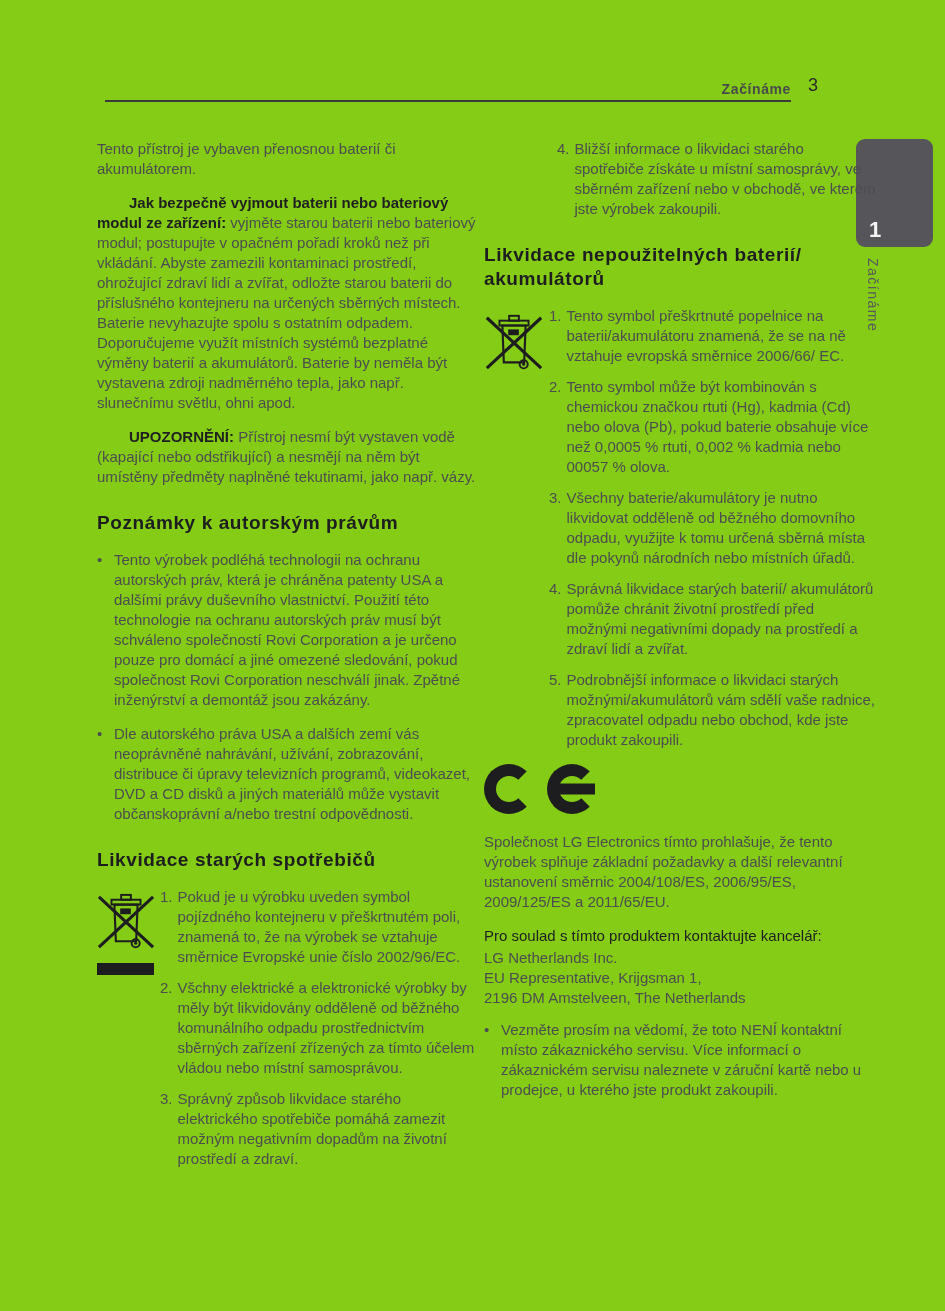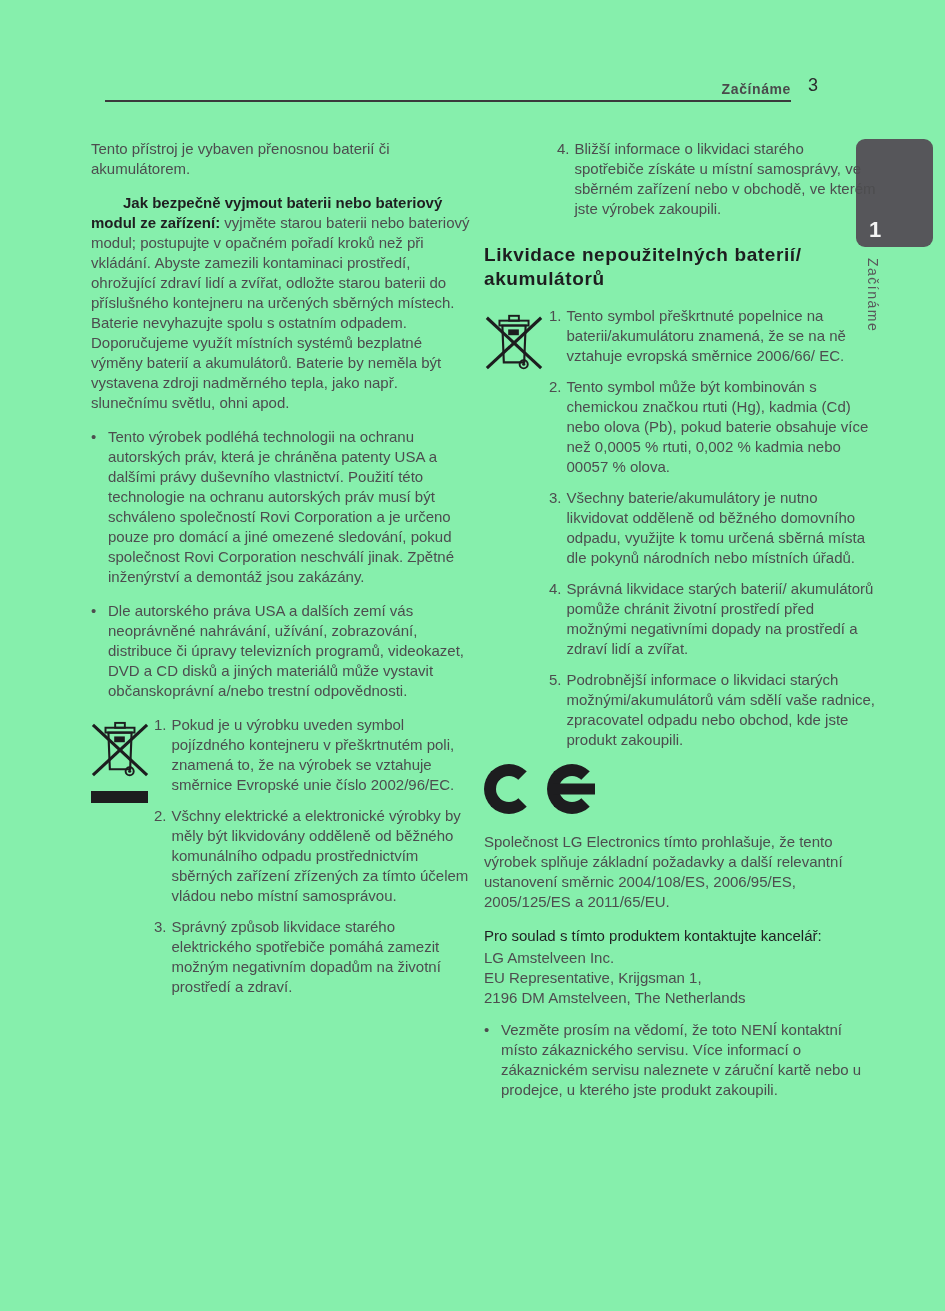--- a/index.html
+++ b/index.html
@@ -2,21 +2,21 @@
 <html><head>
 <meta charset="utf-8">
 <style>
   html,body { margin:0; padding:0; background:#ffffff; }
   body {
     width:945px; height:1311px; position:relative; overflow:hidden;
     font-family:"Liberation Sans","DejaVu Sans",sans-serif;
     color:#4d4d4f; font-size:15px; line-height:20px;
     -webkit-font-smoothing:antialiased;
   }
-  .page { position:absolute; inset:0; background:#86efac; }
+  .page { position:absolute; inset:0; background:#84cc16; }
 
   
   .header-label {
     position:absolute; top:79px; left:105px; width:686px; text-align:right;
     font-weight:bold; font-size:14px; letter-spacing:.6px; color:#4a4a4c;
   }
   .header-pagenum {
     position:absolute; top:75px; left:808px; font-size:18px; color:#2b2b2d;
   }
   .header-rule {
@@ -31,21 +31,21 @@
   .side-tab .tab-num {
     position:absolute; left:13px; bottom:6px; color:#f4f4f4;
     font-size:22px; font-weight:bold; line-height:1;
   }
   .side-vertical {
     position:absolute; left:863px; top:258px;
     writing-mode:vertical-rl; font-size:14px; color:#59595b; letter-spacing:1.5px;
   }
 
   
-  .col-left  { position:absolute; left:91px; top:139px; width:380px; }
+  .col-left  { position:absolute; left:97px; top:139px; width:380px; }
   .col-right { position:absolute; left:484px; top:139px; width:392px; }
 
   p { margin:0 0 14px; }
   .lead { font-weight:bold; color:#1f1f21;margin-left:32px; }
   .section-heading {
     font-size:19px; line-height:24px; font-weight:bold; color:#1d1d1f;
     letter-spacing:.6px; margin:24px 0 15px;
   }
 
   
@@ -96,31 +96,34 @@
     <span class="tab-num">1</span>
   </div>
   <div class="side-vertical">Začínáme</div>
 
   <div class="col-left">
 
     <p>Tento přístroj je vybaven přenosnou baterií či akumulátorem.</p>
 
     <p><span class="lead">Jak bezpečně vyjmout baterii nebo bateriový modul ze zařízení:</span><span> vyjměte starou baterii nebo bateriový modul; postupujte v opačném pořadí kroků než při vkládání. Abyste zamezili kontaminaci prostředí, ohrožující zdraví lidí a zvířat, odložte starou baterii do příslušného kontejneru na určených sběrných místech. Baterie nevyhazujte spolu s ostatním odpadem. Doporučujeme využít místních systémů bezplatné výměny baterií a akumulátorů. Baterie by neměla být vystavena zdroji nadměrného tepla, jako např. slunečnímu světlu, ohni apod.</span></p>
 
-
+    <p style="margin-bottom:18px;"><span class="lead">UPOZORNĚNÍ:</span><span> Přístroj nesmí být vystaven vodě (kapající nebo odstřikující) a nesmějí na něm být umístěny předměty naplněné tekutinami, jako např. vázy.</span></p>
+
+    <h2 class="section-heading">Poznámky k autorským právům</h2>
 
     <div class="bullet-item">
       <span class="marker">•</span>
       <div>Tento výrobek podléhá technologii na ochranu autorských práv, která je chráněna patenty USA a dalšími právy duševního vlastnictví. Použití této technologie na ochranu autorských práv musí být schváleno společností Rovi Corporation a je určeno pouze pro domácí a jiné omezené sledování, pokud společnost Rovi Corporation neschválí jinak. Zpětné inženýrství a demontáž jsou zakázány.</div>
     </div>
     <div class="bullet-item">
       <span class="marker">•</span>
       <div>Dle autorského práva USA a dalších zemí vás neoprávněné nahrávání, užívání, zobrazování, distribuce či úpravy televizních programů, videokazet, DVD a CD disků a jiných materiálů může vystavit občanskoprávní a/nebo trestní odpovědnosti.</div>
     </div>
 
+    <h2 class="section-heading">Likvidace starých spotřebičů</h2>
 
     <div class="icon-list">
       <span class="icon-block">
         <svg width="58" height="64" viewBox="0 0 60 66" aria-hidden="true">
           <line class="st" x1="2" y1="8" x2="58" y2="60" stroke-width="3.2"></line>
           <line class="st" x1="58" y1="8" x2="2" y2="60" stroke-width="3.2"></line>
           <rect class="st" x="25" y="6" width="10" height="5" stroke-width="2"></rect>
           <rect class="st" x="15" y="11" width="30" height="5" stroke-width="2"></rect>
           <path class="st" d="M18,16 L42,16 L40.5,54 L19.5,54 Z" stroke-width="2.2"></path>
           <rect x="24" y="20" width="11" height="6" fill="#1d1d1f"></rect>
@@ -188,24 +191,24 @@
         <span class="num">5.</span>
         <div>Podrobnější informace o likvidaci starých možnými/akumulátorů vám sdělí vaše radnice, zpracovatel odpadu nebo obchod, kde jste produkt zakoupili.</div>
       </div>
     </div>
 
     <div class="ce-mark">
       <span class="ce-letter"></span>
       <span class="ce-letter ce-e"></span>
     </div>
 
-    <p>Společnost LG Electronics tímto prohlašuje, že tento výrobek splňuje základní požadavky a další relevantní ustanovení směrnic 2004/108/ES, 2006/95/ES, 2005/125/ES a 2011/65/EU.</p>
+    <p>Společnost LG Electronics tímto prohlašuje, že tento výrobek splňuje základní požadavky a další relevantní ustanovení směrnic 2004/108/ES, 2006/95/ES, 2009/125/ES a 2011/65/EU.</p>
 
     <p class="contact-lead">Pro soulad s tímto produktem kontaktujte kancelář:</p>
-    <p class="address-line">LG Amstelveen Inc.</p>
+    <p class="address-line">LG Netherlands Inc.</p>
     <p class="address-line">EU Representative, Krijgsman 1,</p>
     <p class="address-line">2196 DM Amstelveen, The Netherlands</p>
 
     <div class="bullet-item note-bullet">
       <span class="marker">•</span>
       <div>Vezměte prosím na vědomí, že toto NENÍ kontaktní místo zákaznického servisu. Více informací o zákaznickém servisu naleznete v záruční kartě nebo u prodejce, u kterého jste produkt zakoupili.</div>
     </div>
   </div>
 
 </div>

